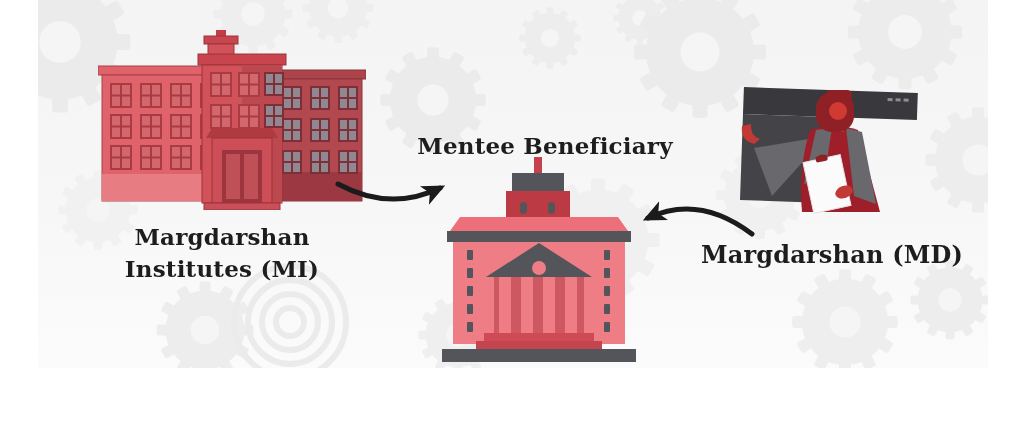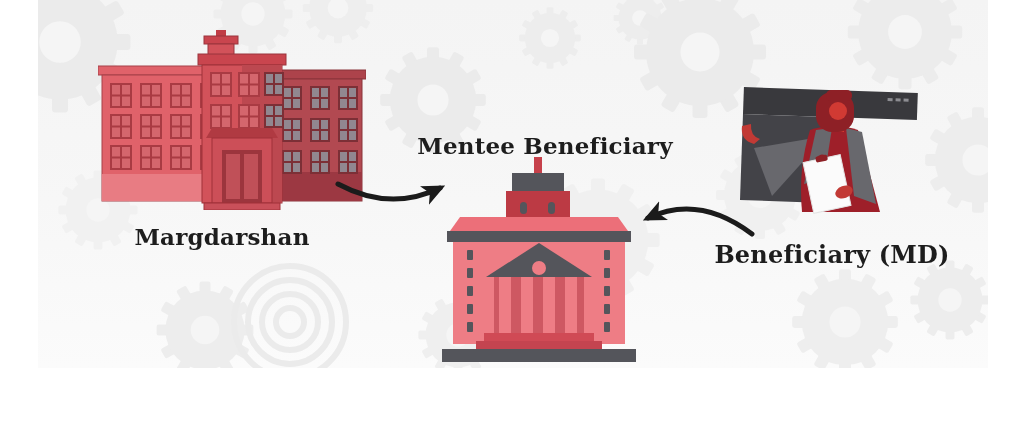--- a/index.html
+++ b/index.html
@@ -223,19 +223,20 @@
     <path d="M338 184 Q390 212 440 188" fill="none" stroke="#1b1b1b" stroke-width="5" stroke-linecap="round" marker-end="url(#ah)"></path>
     <path d="M752 234 Q699 194 648 218" fill="none" stroke="#1b1b1b" stroke-width="5" stroke-linecap="round" marker-end="url(#ah)"></path>
   </svg>
 
   <div class="label" id="mbi-label">
     <span class="ln">Mentee Beneficiary</span>
   </div>
 
   <div class="label" id="mi-label">
     <span class="ln">Margdarshan</span>
+    <span class="ln">Institutes (MI)</span>
   </div>
 
   <div class="label" id="md-label">
-    <span class="ln">Beneficiary (MD)</span>
+    <span class="ln">Margdarshan (MD)</span>
   </div>
 
 </div>
 
 </body></html>

